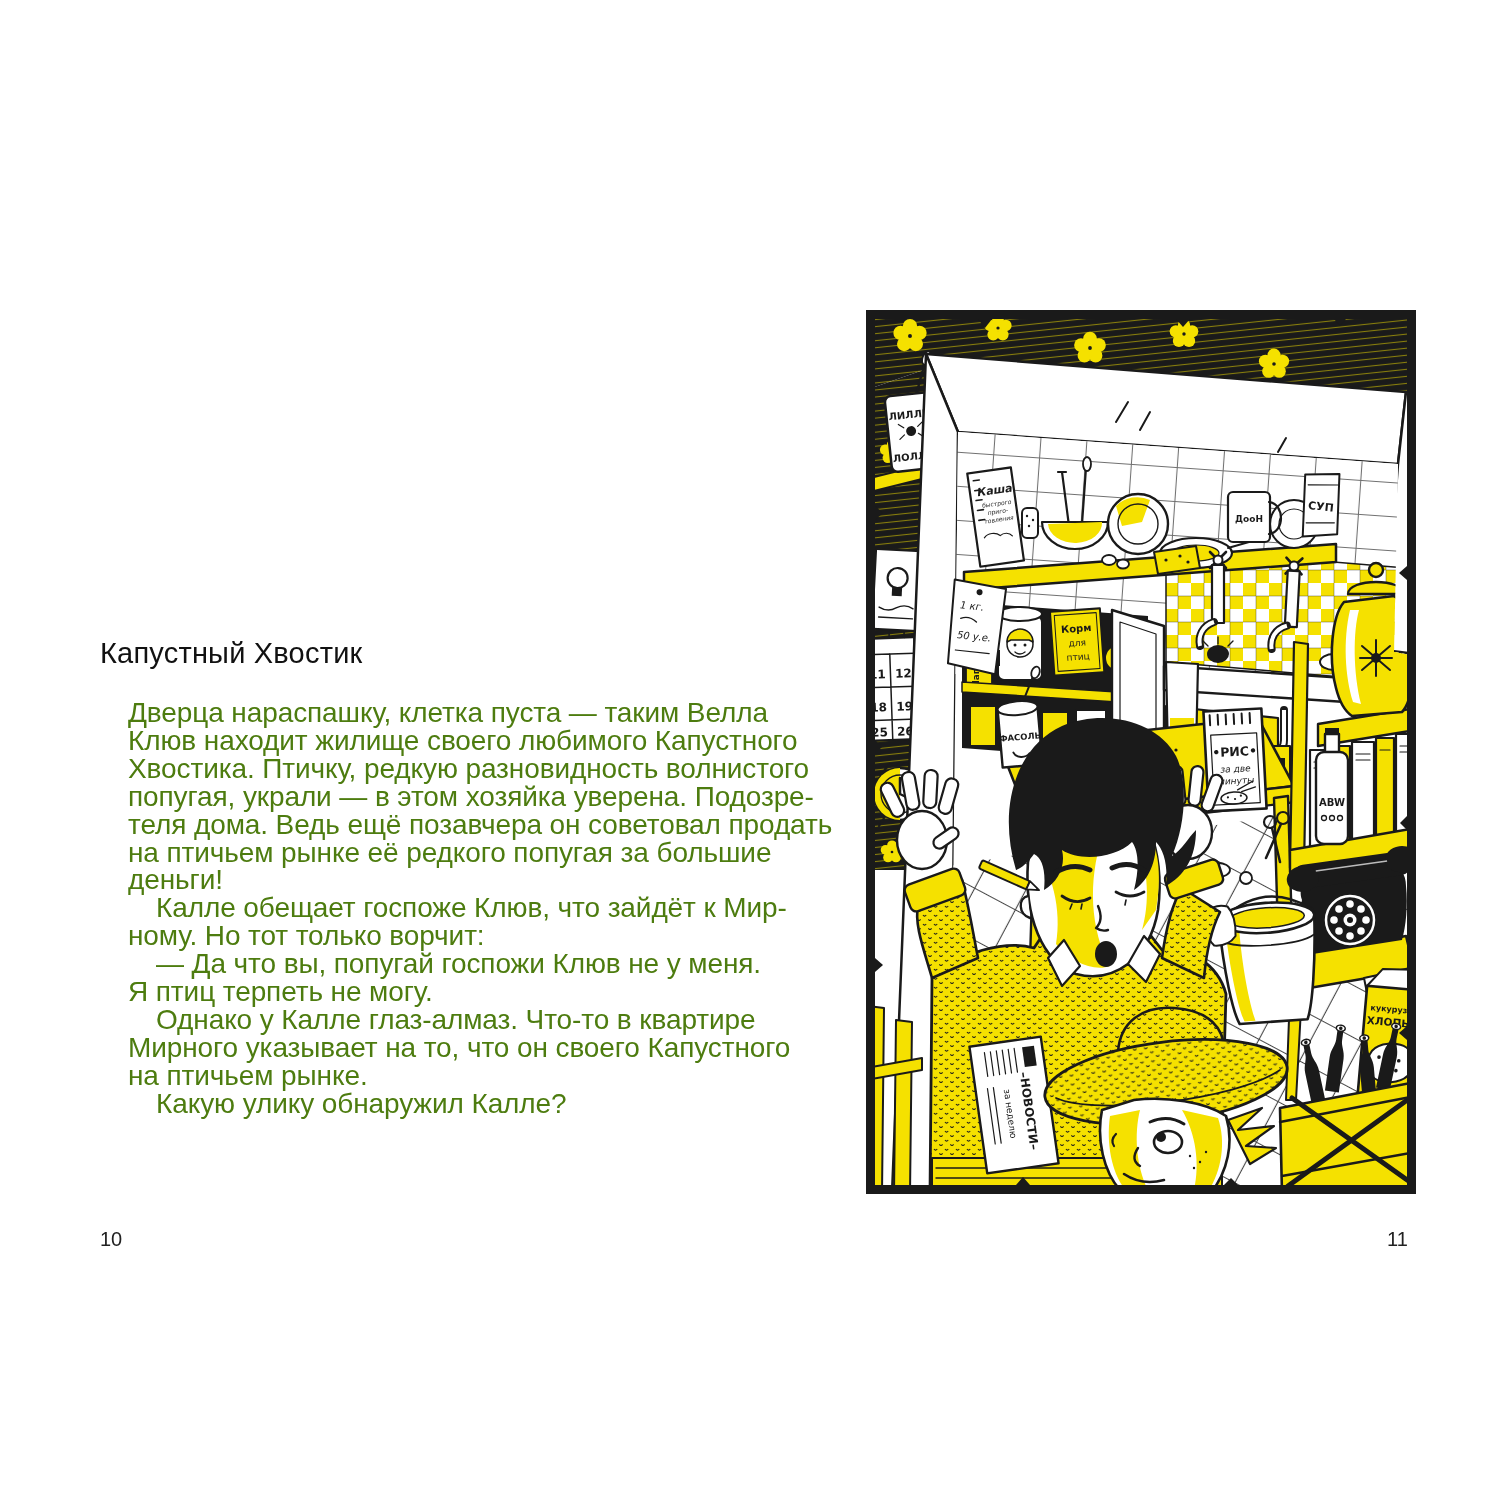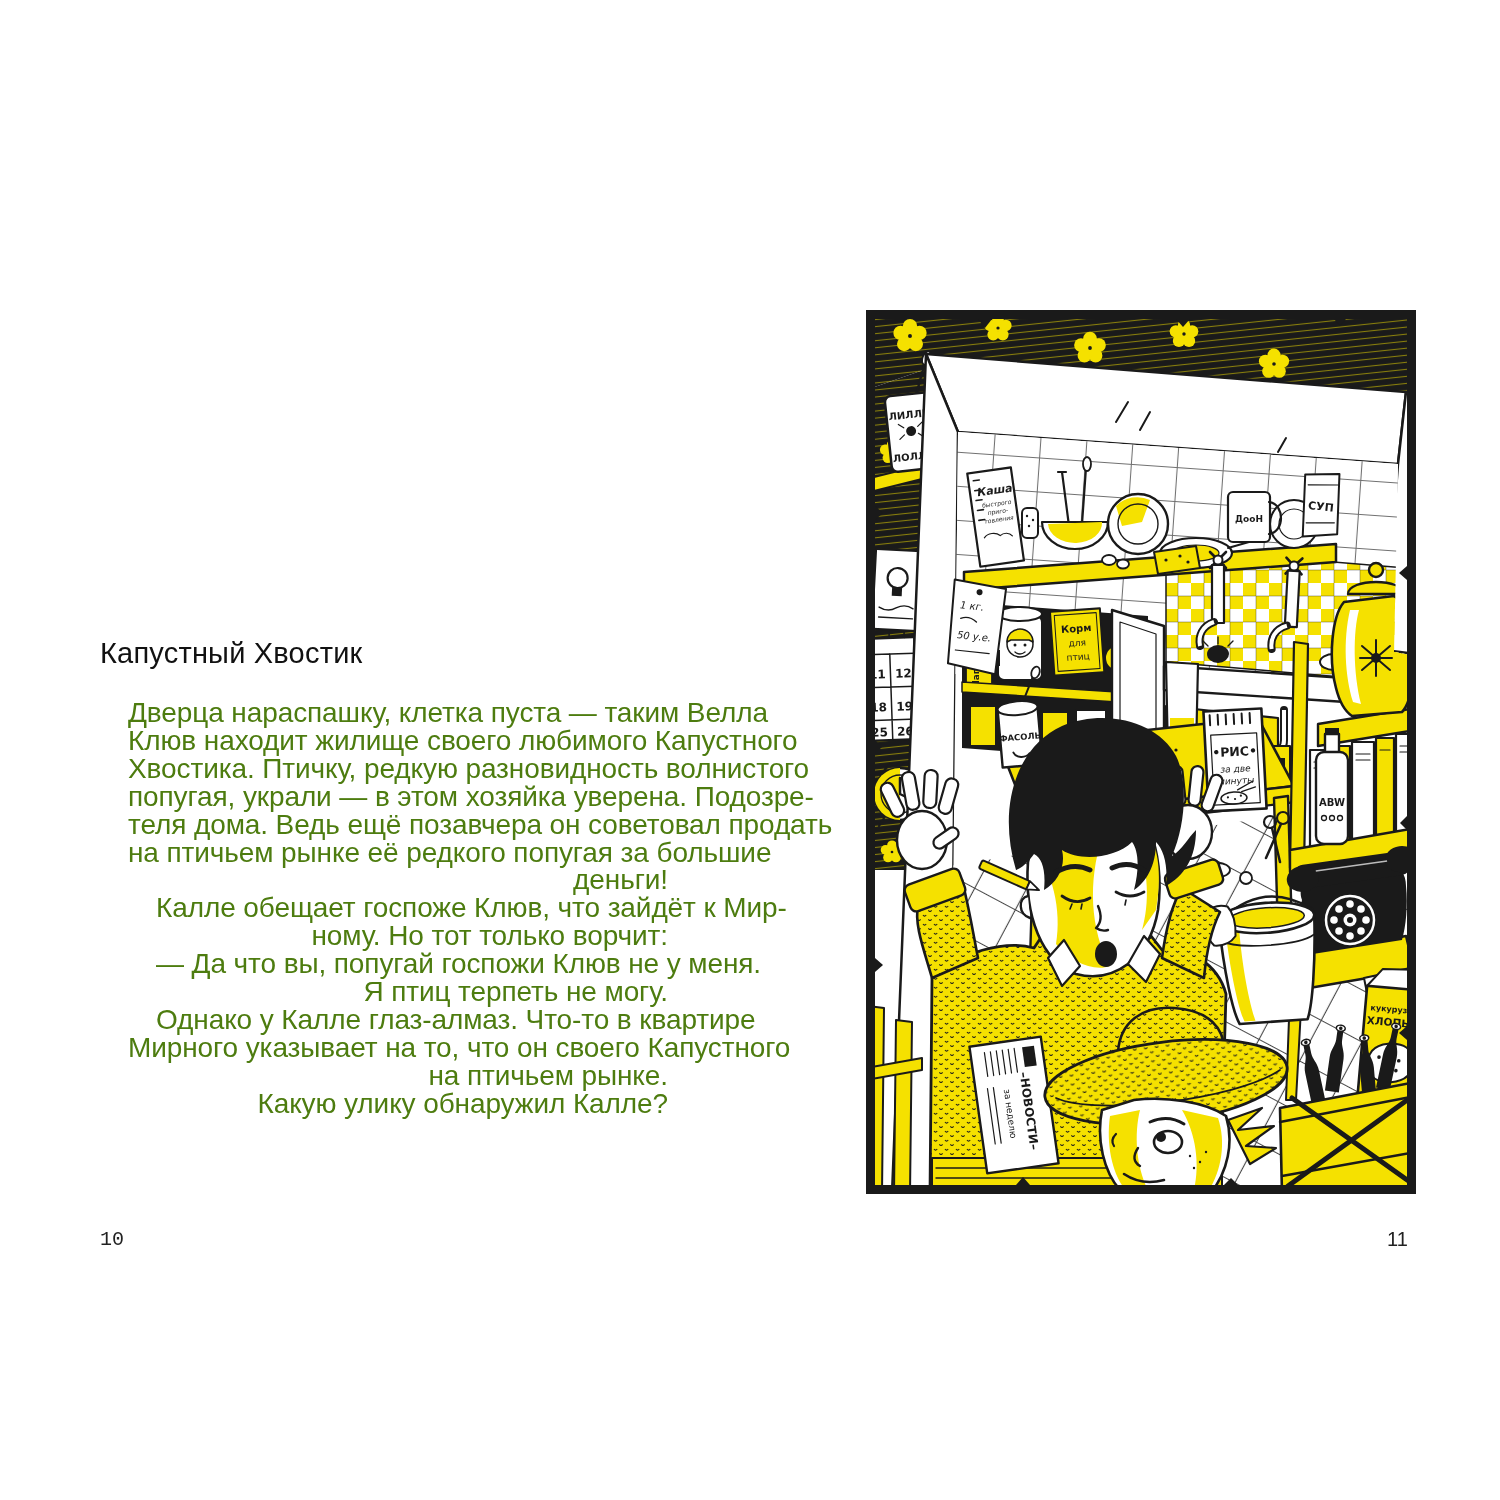--- a/index.html
+++ b/index.html
@@ -3,25 +3,25 @@
 <meta charset="utf-8">
 <style>
   :root{ --accent-yellow:#F5E100; --ink-black:#1a1a1a; --paper-white:#ffffff; }
   html,body{margin:0;padding:0;width:1500px;height:1500px;background:var(--paper-white);
     font-family:"Liberation Sans",sans-serif;overflow:hidden;}
   .spread{position:relative;width:1500px;height:1500px;}
   .page-title{position:absolute;left:100px;top:637px;font-size:29px;font-weight:400;
     color:#111;letter-spacing:.2px;}
   .body-text{position:absolute;left:100px;top:699px;width:540px;font-size:28px;
     line-height:27.9px;color:#4d7c0f;letter-spacing:-.1px;margin-left:28px;}
-  .tline{white-space:nowrap;text-align:right;}
+  .tline{white-space:nowrap;text-align:left;}
   .tline.just{text-align:justify;text-align-last:justify;}
   .tline.ind{padding-left:28px;}
   .pagenum{position:absolute;font-size:20px;color:#222;}
-  .pn-left{left:100px;top:1228px;font-family:Liberation Mono, monospace;}
+  .pn-left{left:100px;top:1228px;}
   .pn-right{left:1387px;top:1228px;}
   .illus{position:absolute;left:866px;top:310px;width:550px;height:884px;}
   svg .st{stroke:var(--ink-black);stroke-linejoin:round;stroke-linecap:round;}
   svg .o{fill:#fff;} svg .oy{fill:var(--accent-yellow);} svg .ok{fill:var(--ink-black);}
   svg .nf{fill:none;}
   svg .t{fill:var(--ink-black);font-family:"DejaVu Sans",sans-serif;}
   svg .tb{font-weight:700;} svg .ti{font-style:italic;} svg .tw{fill:#fff;}
 </style>
 </head>
 <body>

